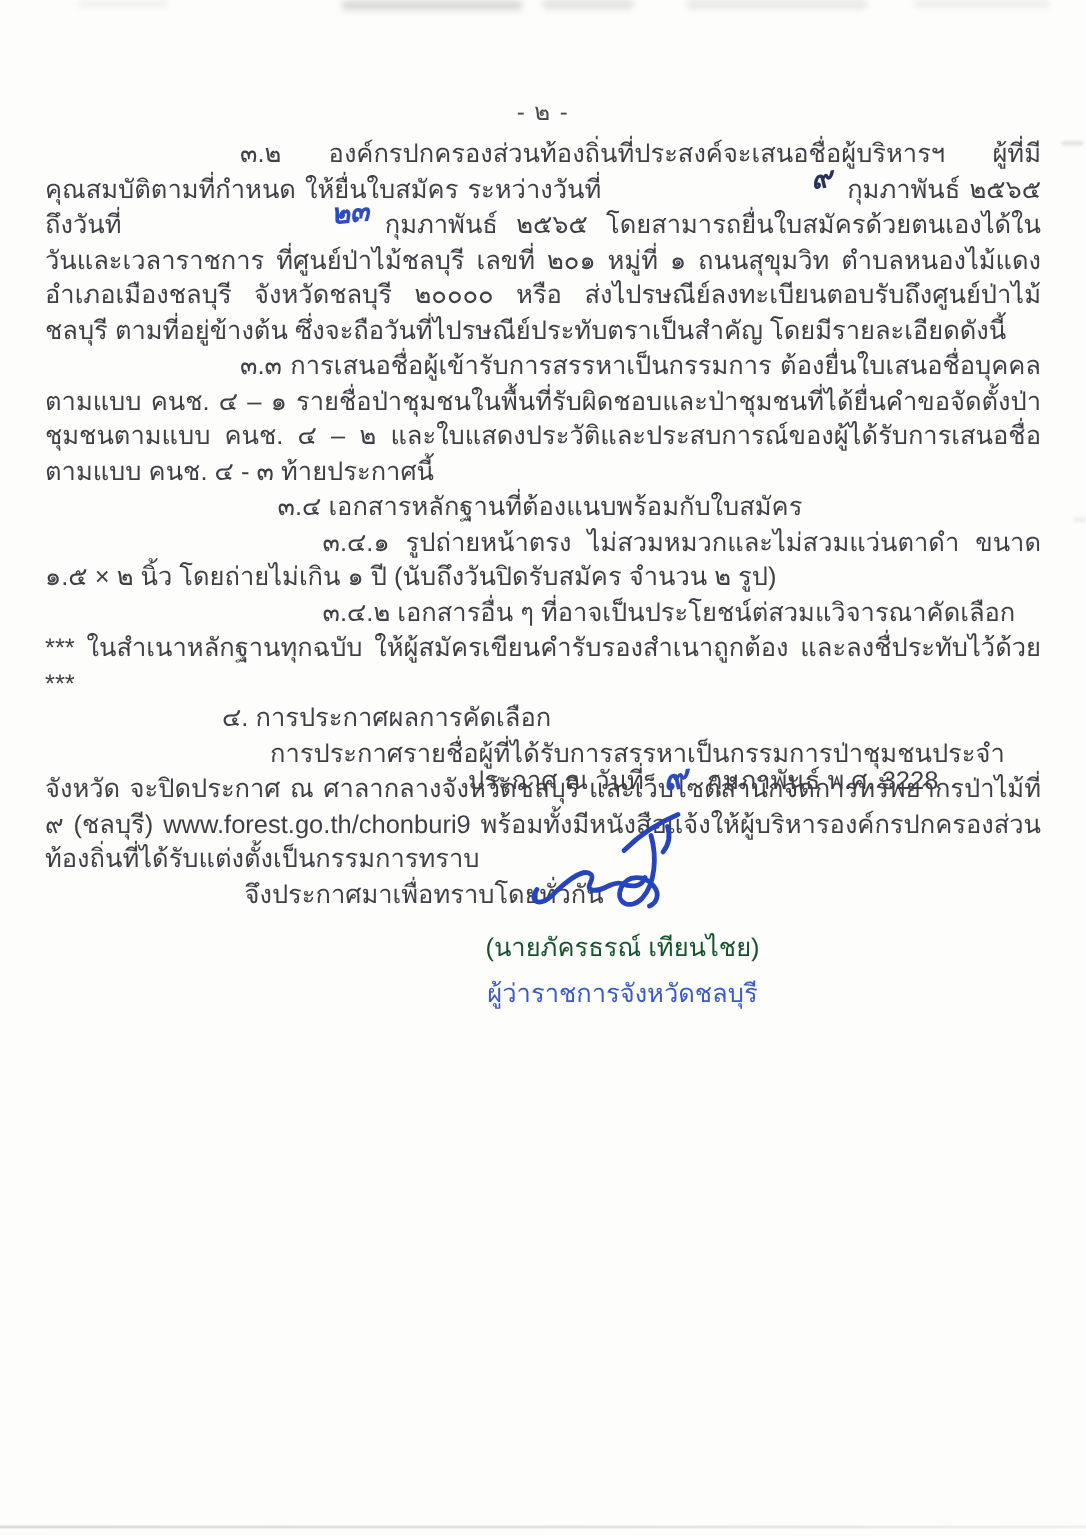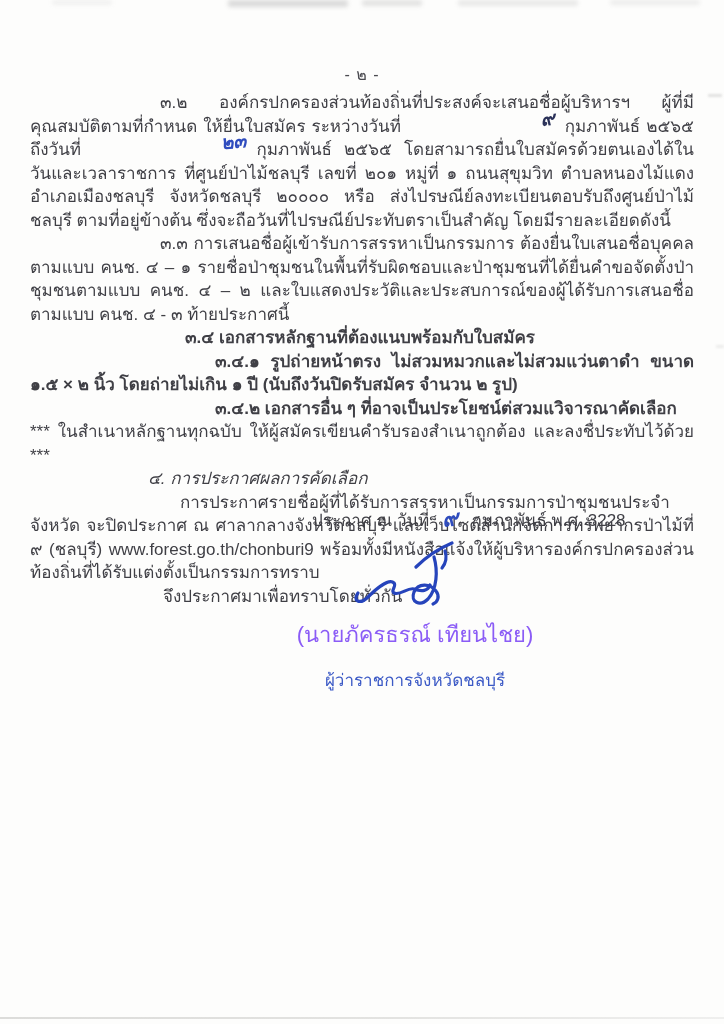--- a/index.html
+++ b/index.html
@@ -34,23 +34,23 @@
     text-align:center;font-size:16px;color:#4a4a50;letter-spacing:1px;
   }
   .content{
     position:absolute;top:91px;left:30px;width:664px;
     font-size:17px;line-height:23.5px;
     text-align:justify;
   }
   .content p{margin:0;padding:0;}
   .ind130{text-indent:130px;}
   .ind150{text-indent:150px;}
-  .ind118{text-indent:118px;font-style:italic;}
-  .ind155{text-indent:155px;font-weight:bold;}
-  .ind185{text-indent:185px;font-weight:bold;}
+  .ind118{text-indent:118px;}
+  .ind155{text-indent:155px;}
+  .ind185{text-indent:185px;}
   .closing{margin-top:9px;text-indent:133px;text-align:left;}
   .hw{
     display:inline-block;
     font-style:italic;
     font-size:19px;
     line-height:1;
     transform:rotate(-6deg);
     margin:0 10px;
     font-weight:bold;
   }
@@ -60,24 +60,24 @@
     position:absolute;left:312px;top:506px;
     font-size:17px;color:#3f3f45;white-space:nowrap;
   }
   .date-line .hw{font-size:22px;margin:0 13px;}
   .sign-block{
     position:absolute;left:285px;top:541px;width:260px;
     text-align:center;
   }
   .signature{display:block;margin:0 auto;}
   .signer-name{
-    margin-top:6px;font-size:22px;color:#8b5cf6;white-space:nowrap;
+    margin-top:6px;font-size:17px;color:#14532d;white-space:nowrap;
   }
   .signer-title{
-    margin-top:14px;font-size:17px;color:#3c5ac6;white-space:nowrap;
+    margin-top:4px;font-size:17px;color:#3c5ac6;white-space:nowrap;
   }
 </style>
 </head>
 <body>
 
 <div class="page">
 
   <div class="smudge s1"></div>
   <div class="smudge s2"></div>
   <div class="smudge s3"></div>

